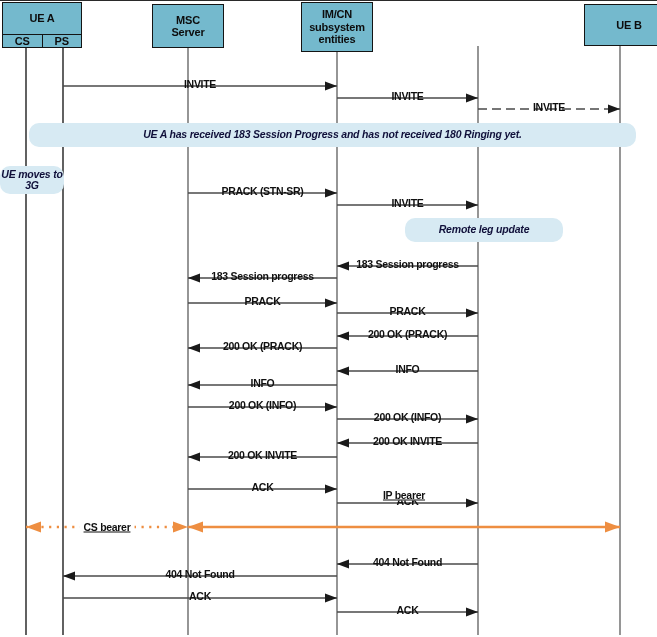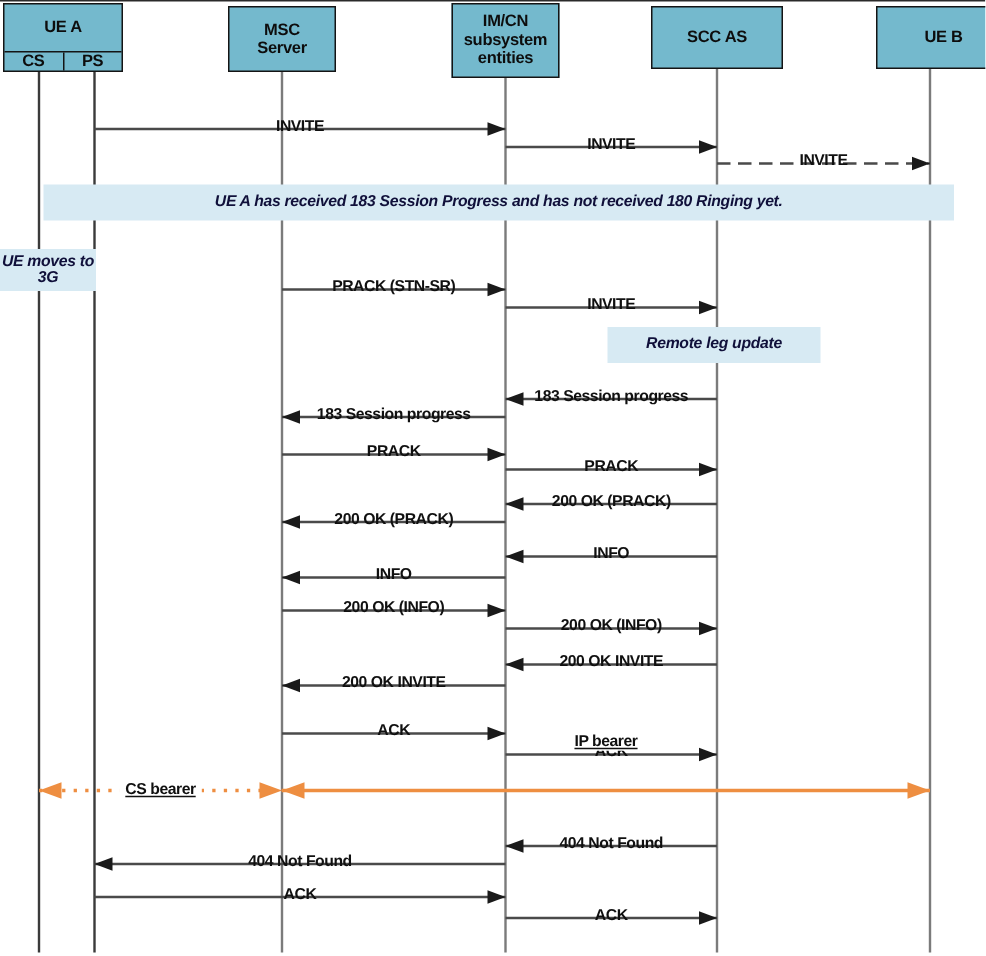--- a/index.html
+++ b/index.html
@@ -15,21 +15,21 @@
          box-sizing:border-box;font-weight:bold;}
   .actor-cells{display:flex;width:100%;box-sizing:border-box;}
   .actor-cell{flex:1;display:flex;align-items:center;justify-content:center;
          box-sizing:border-box;font-weight:bold;}
   .msg-label{position:absolute;white-space:nowrap;font-weight:bold;font-size:10.5px;
          line-height:11px;color:#101010;letter-spacing:-0.3px;transform:translate(-50%,-100%);}
   .msg-label.bg{transform:translate(-50%,-50%);background:#fff;padding:0 4px;text-decoration:underline;}
   .note{position:absolute;background:var(--notefill);display:flex;flex-direction:column;
          align-items:center;justify-content:center;text-align:center;font-weight:bold;
          font-style:italic;font-size:10.5px;line-height:11.5px;color:#10103a;
-         letter-spacing:-0.2px;box-sizing:border-box;}
+         letter-spacing:-0.2px;box-sizing:border-box;border-radius:10px;}
 </style>
 </head>
 <body>
 
 <div id="stage" style="--boxfill: #74B9CD; --notefill: #D7EAF3;">
   <div id="topline"></div>
 <svg width="657" height="637">
       <line x1="26" y1="48" x2="26" y2="635" stroke="#3a3a3a" stroke-width="1.6"></line>
       <line x1="63" y1="48" x2="63" y2="635" stroke="#3a3a3a" stroke-width="1.6"></line>
       <line x1="188" y1="48" x2="188" y2="635" stroke="#7b7b7b" stroke-width="1.6"></line>
@@ -113,38 +113,35 @@
     <div class="msg-label" style="left: 407.5px; top: 567.5px;">404 Not Found</div>
     <div class="msg-label" style="left: 200px; top: 579.5px;">404 Not Found</div>
     <div class="msg-label" style="left: 200px; top: 601.5px;">ACK</div>
     <div class="msg-label" style="left: 407.5px; top: 615.5px;">ACK</div>
     <div class="note" style="left: 29px; top: 123px; width: 607px; height: 24px;">
       <div>UE A has received 183 Session Progress and has not received 180 Ringing yet.</div>
     </div>
     <div class="note" style="left: 0px; top: 166px; width: 64px; height: 28px;">
       <div>UE moves to 3G</div>
     </div>
-    <div class="note" style="left: 405px; top: 218px; width: 142px; height: 24px;">
+    <div class="note" style="left: 405px; top: 218px; width: 158px; height: 24px;">
       <div>Remote leg update</div>
     </div>
     <div class="actor" style="left: 2px; top: 2px; width: 80px; height: 46px;">
       <div class="actor-header" style="height: 40px; border-bottom: 1.6px solid rgb(20, 20, 20);">UE A</div>
       <div class="actor-cells" style="flex: 1 1 0%;">
         <div class="actor-cell" style="border-right: 1.6px solid rgb(20, 20, 20);">CS</div>
         <div class="actor-cell">PS</div>
       </div>
     </div>
     <div class="actor" style="left: 301px; top: 2px; width: 72px; height: 50px;">
       <div>IM/CN</div>
       <div>subsystem</div>
       <div>entities</div>
     </div>
     <div class="actor" style="left: 152px; top: 4px; width: 72px; height: 44px;">
       <div>MSC</div>
       <div>Server</div>
     </div>
-    <div class="actor" style="left: 434px; top: 4px; width: 88px; height: 42px;">
-      <div>SCC AS</div>
-    </div>
     <div class="actor" style="left: 584px; top: 4px; width: 90px; height: 42px;">
       <div>UE B</div>
     </div>
   </div>
 
 </body></html>

